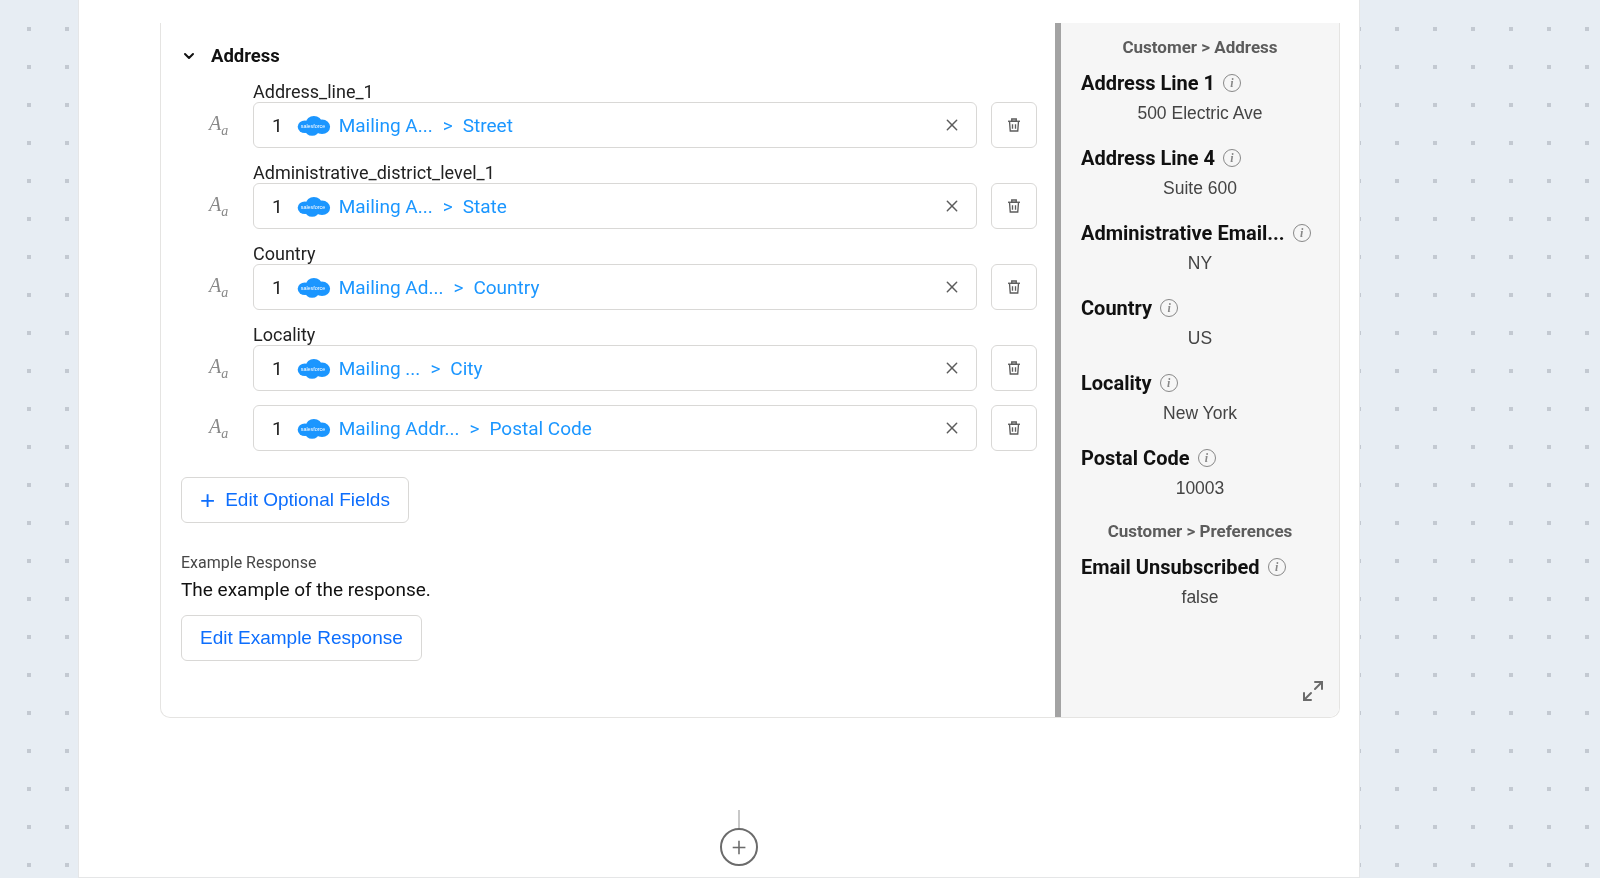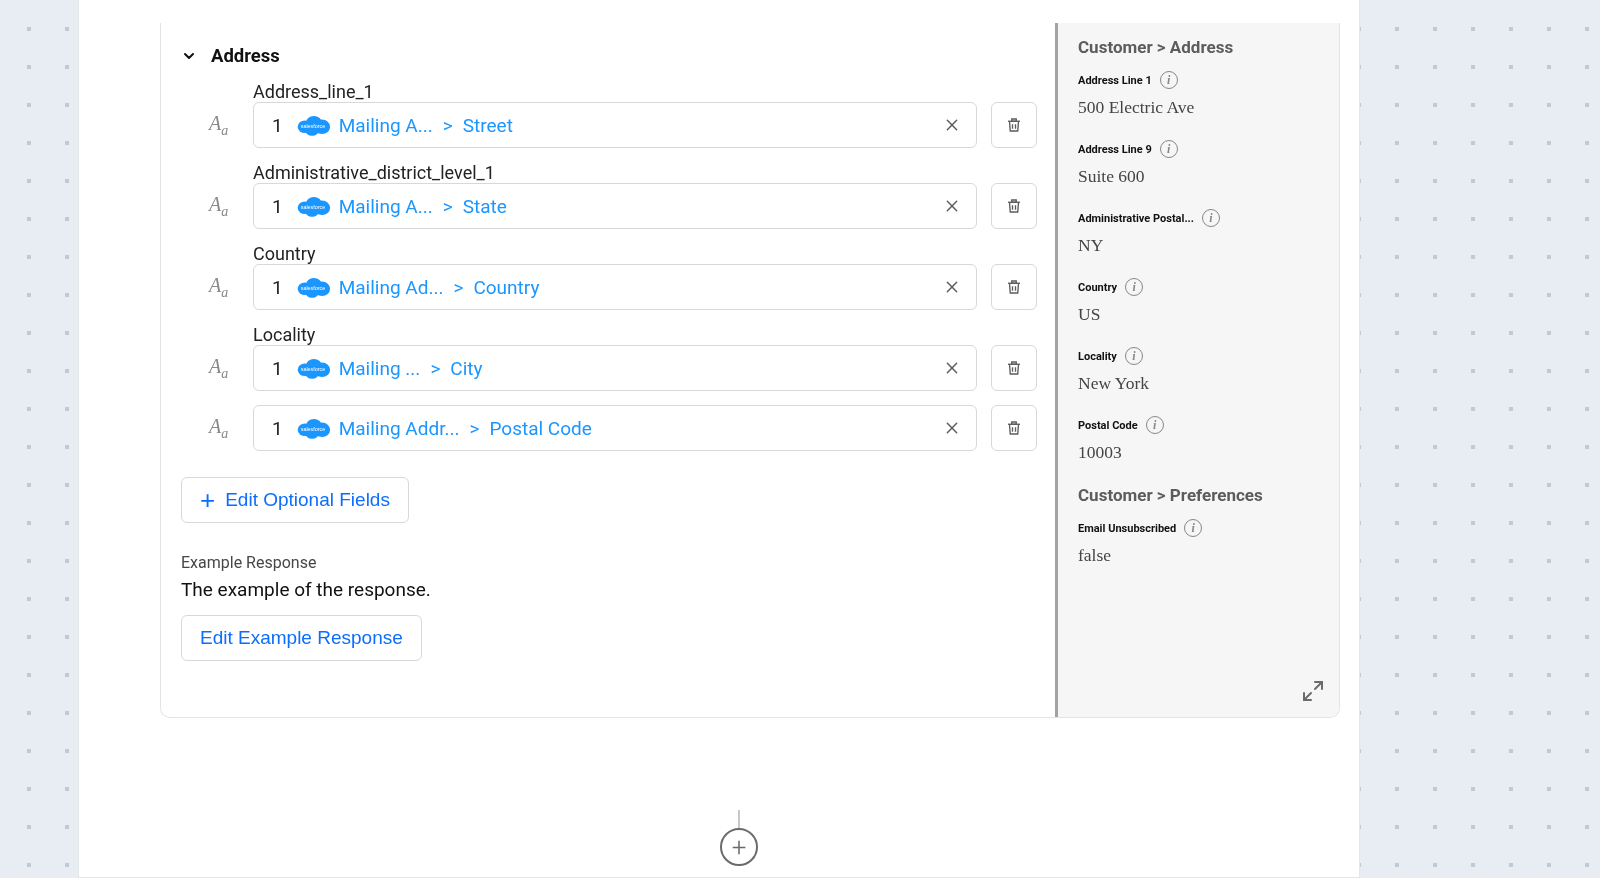--- a/index.html
+++ b/index.html
@@ -45,24 +45,25 @@
       display: flex;
       margin-top: 23px;
     }
     .left-pane {
       flex: 1;
       padding: 22px 18px 22px 20px;
     }
     .right-pane {
       width: 284px;
       background: #f6f6f6;
-      border-left: 3px solid #a3a3a3;
+      border-left: 6px solid #a3a3a3;
       border-radius: 0 0 10px 0;
       padding: 14px 20px 18px 20px;
       position: relative;
+      text-align: center;
     }
     .section-header {
       display: flex;
       align-items: center;
       gap: 14px;
       margin-bottom: 14px;
     }
     .chevron-down-icon {
       width: 16px;
       height: 16px;
@@ -218,40 +219,40 @@
       color: #5c5c5c;
       margin-bottom: 14px;
     }
     .right-field-row {
       display: flex;
       align-items: center;
       gap: 8px;
       margin-bottom: 8px;
     }
     .right-field-label {
-      font-size: 11px;
+      font-size: 20px;
       font-weight: 700;
       color: #111;
     }
     .info-icon {
       width: 18px;
       height: 18px;
       border: 1.5px solid #888;
       border-radius: 50%;
       display: inline-flex;
       align-items: center;
       justify-content: center;
       font-size: 12px;
       font-weight: 700;
       color: #888;
       font-family: Georgia, serif;
       font-style: italic;
     }
     .right-value {
-      font-family: Liberation Serif, serif;
+      font-family: Liberation Sans, sans-serif;
       font-size: 17.5px;
       color: #444;
       margin-bottom: 22px;
       white-space: pre;
     }
     .expand-btn {
       position: absolute;
       right: 14px;
       bottom: 14px;
       width: 24px;
@@ -517,27 +518,27 @@
   <div class="right-pane">
     <div class="right-section-crumb">Customer &gt; Address</div>
 
     <div class="right-field-row">
       <span class="right-field-label">Address Line 1</span>
       <span class="info-icon">i</span>
     </div>
     <div class="right-value">500 Electric Ave</div>
 
     <div class="right-field-row">
-      <span class="right-field-label">Address Line 9</span>
+      <span class="right-field-label">Address Line 4</span>
       <span class="info-icon">i</span>
     </div>
     <div class="right-value">Suite 600</div>
 
     <div class="right-field-row">
-      <span class="right-field-label">Administrative Postal...</span>
+      <span class="right-field-label">Administrative Email...</span>
       <span class="info-icon">i</span>
     </div>
     <div class="right-value">NY</div>
 
     <div class="right-field-row">
       <span class="right-field-label">Country</span>
       <span class="info-icon">i</span>
     </div>
     <div class="right-value">US</div>
 

